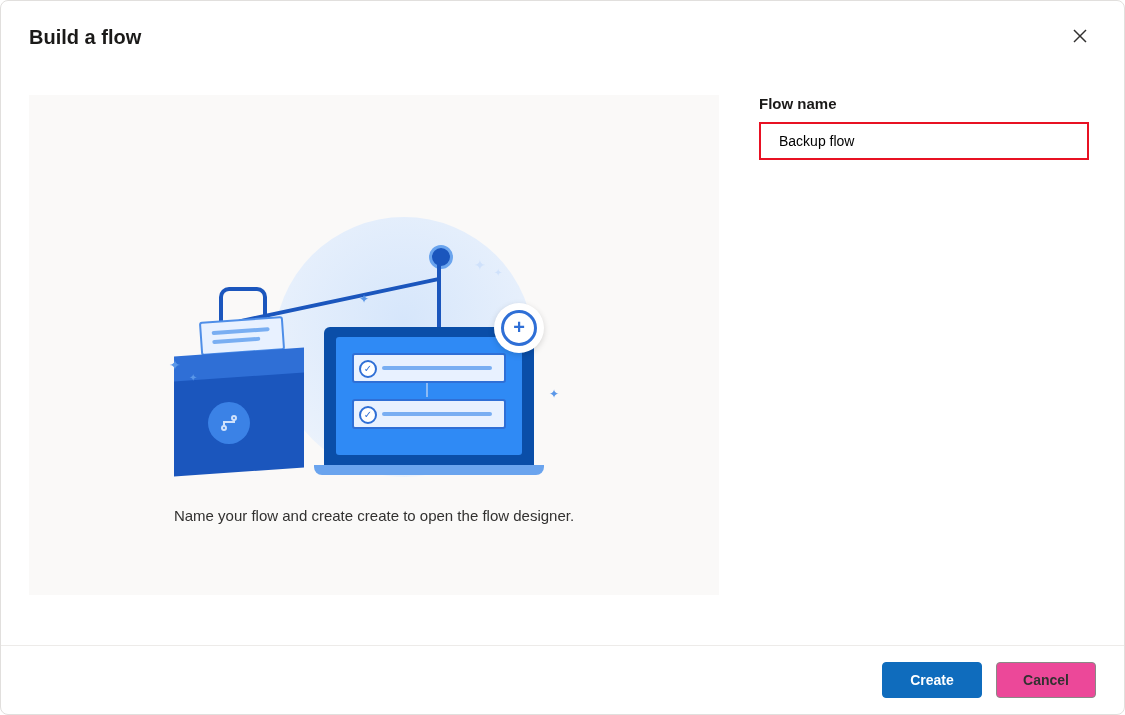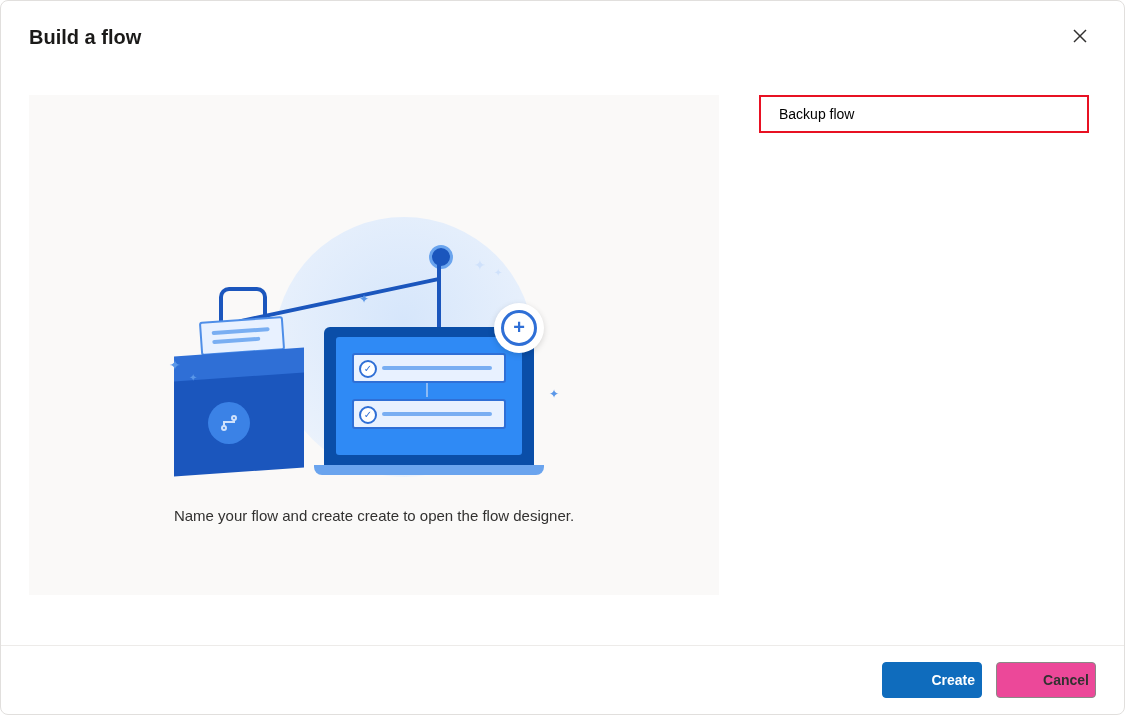--- a/index.html
+++ b/index.html
@@ -97,21 +97,20 @@
     gap: 14px;
   }
   .btn {
     min-width: 100px;
     height: 36px;
     font-size: 14px;
     font-weight: 600;
     border-radius: 4px;
     cursor: pointer;
     font-family: inherit;
-    text-align: right;
   }
   .btn-primary {
     background: #0f6cbd;
     color: #fff;
     border: 1px solid #0f6cbd;
   }
   .btn-secondary {
     background: #ec4899;
     color: #323130;
     border: 1px solid #8a8886;
@@ -306,20 +305,21 @@
         <div class="sparkle" style="left:25px; top:175px; font-size:10px;">✦</div>
         <div class="sparkle" style="left:195px; top:95px; font-size:12px;">✦</div>
         <div class="sparkle" style="left:310px; top:60px; font-size:14px; color:#cfe1fb;">✦</div>
         <div class="sparkle" style="left:385px; top:190px; font-size:12px;">✦</div>
         <div class="sparkle" style="left:330px; top:70px; font-size:10px; color:#cfe1fb;">✦</div>
       </div>
       <div class="caption">Name your flow and create create to open the flow designer.</div>
     </div>
 
     <div class="form-panel">
+      <div class="field-label">Flow name</div>
       <input type="text" class="flow-name-input" value="Backup flow" style="">
     </div>
 
   </div>
 
   <div class="footer">
     <button class="btn btn-primary">Create</button>
     <button class="btn btn-secondary">Cancel</button>
   </div>
 

